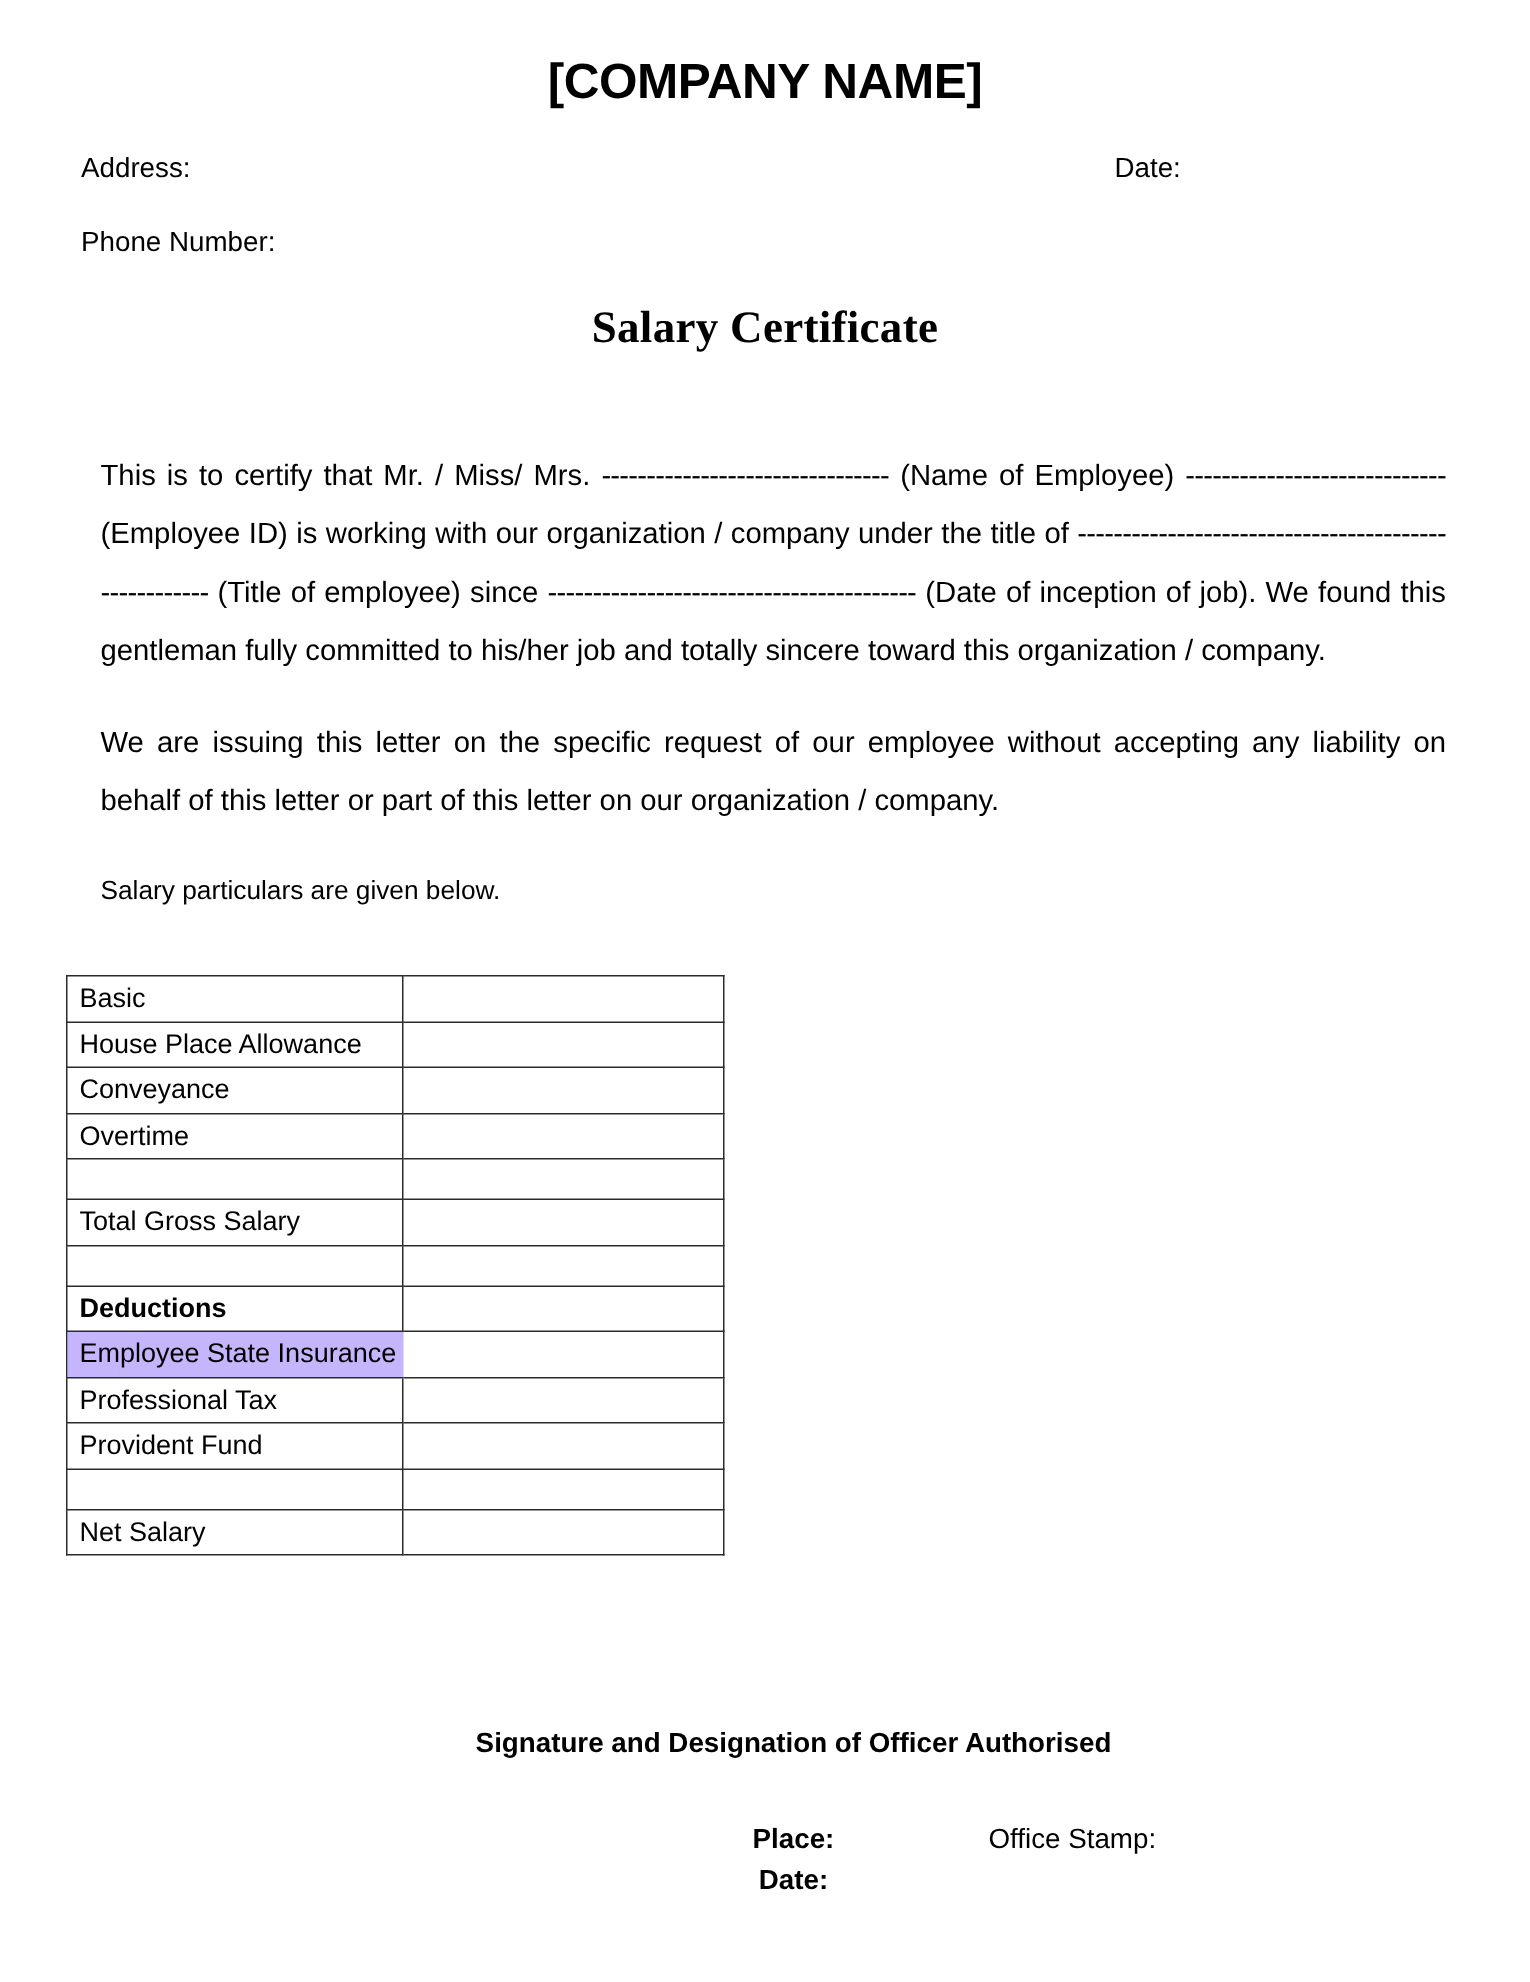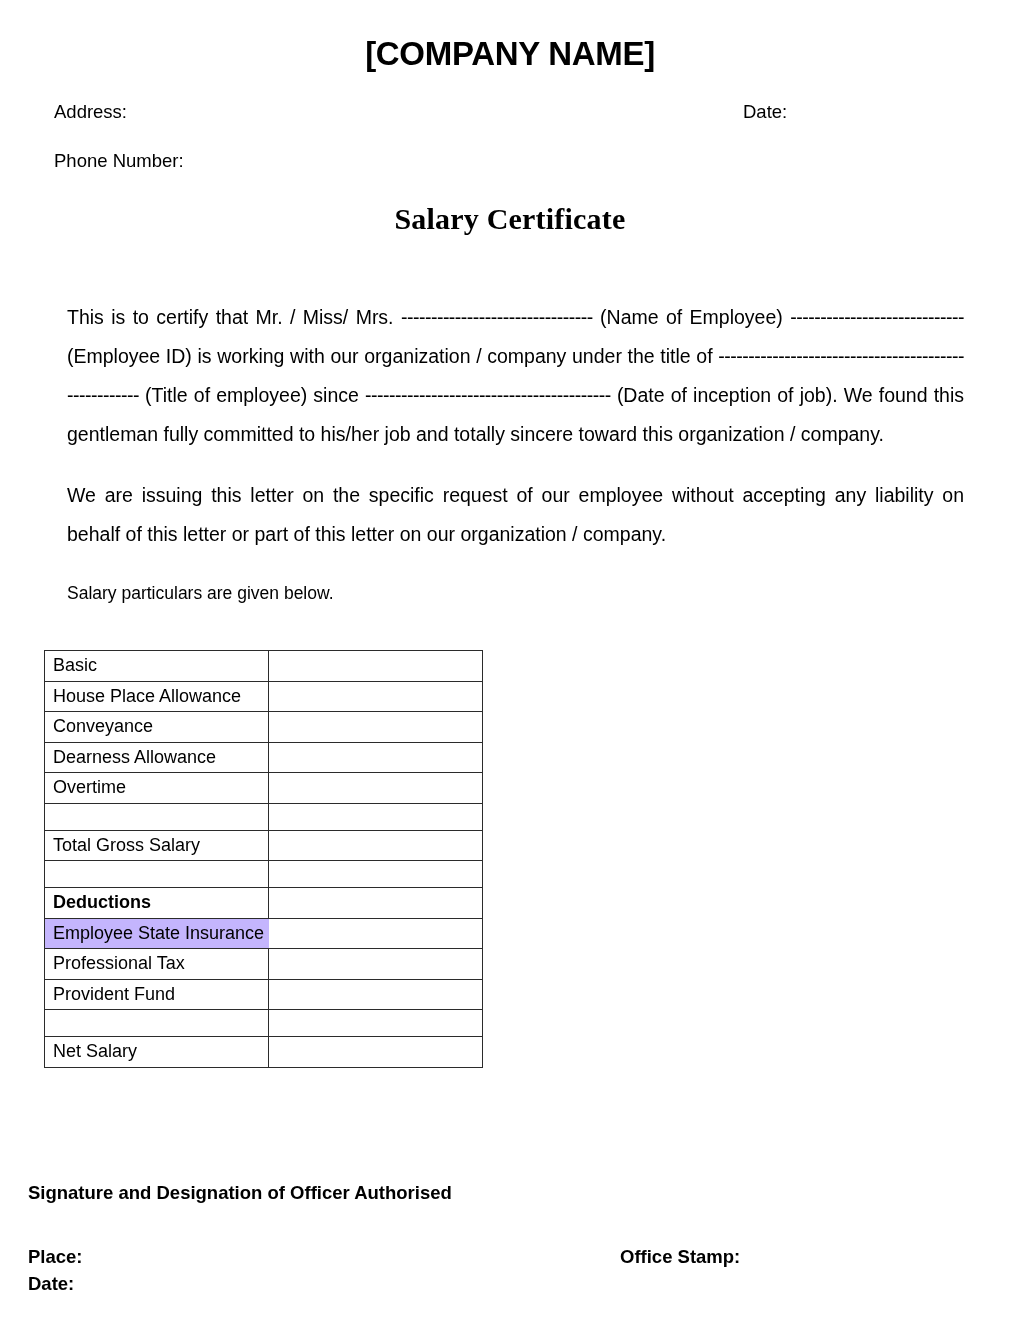--- a/index.html
+++ b/index.html
@@ -127,39 +127,40 @@
     position: relative;
     z-index: 2;
     background: #c4b5fd;
   }
   table.salary-table tr.overflow td.value {
     border-left: none;
   }
 
   
   .footer {
-    padding-left: 28px;
+    padding-left: 38px;
     padding-top: 112px;
     font-size: 18.5px;
+    text-align: center;
   }
   .footer .sig-line {
     font-weight: bold;
     line-height: 1.4;
   }
   .footer .place-row {
     position: relative;
     margin-top: 38px;
     font-weight: bold;
     line-height: 1.45;
   }
   .footer .place-row .stamp {
     position: absolute;
-    left: 592px;
+    left: 621px;
     top: 0;
-    font-weight: bold;
+    font-weight: normal;
   }
   .footer .date-row {
     font-weight: bold;
     line-height: 1.45;
   }
 </style>
 </head>
 <body>
 
 <div class="page">
@@ -205,24 +206,20 @@
           </tr>
           <tr>
             <td class="label">House Place Allowance</td>
             <td class="value"></td>
           </tr>
           <tr>
             <td class="label">Conveyance</td>
             <td class="value"></td>
           </tr>
           <tr>
-            <td class="label">Dearness Allowance</td>
-            <td class="value"></td>
-          </tr>
-          <tr>
             <td class="label">Overtime</td>
             <td class="value"></td>
           </tr>
           <tr class="empty">
             <td class="label"></td>
             <td class="value"></td>
           </tr>
           <tr>
             <td class="label">Total Gross Salary</td>
             <td class="value"></td>

